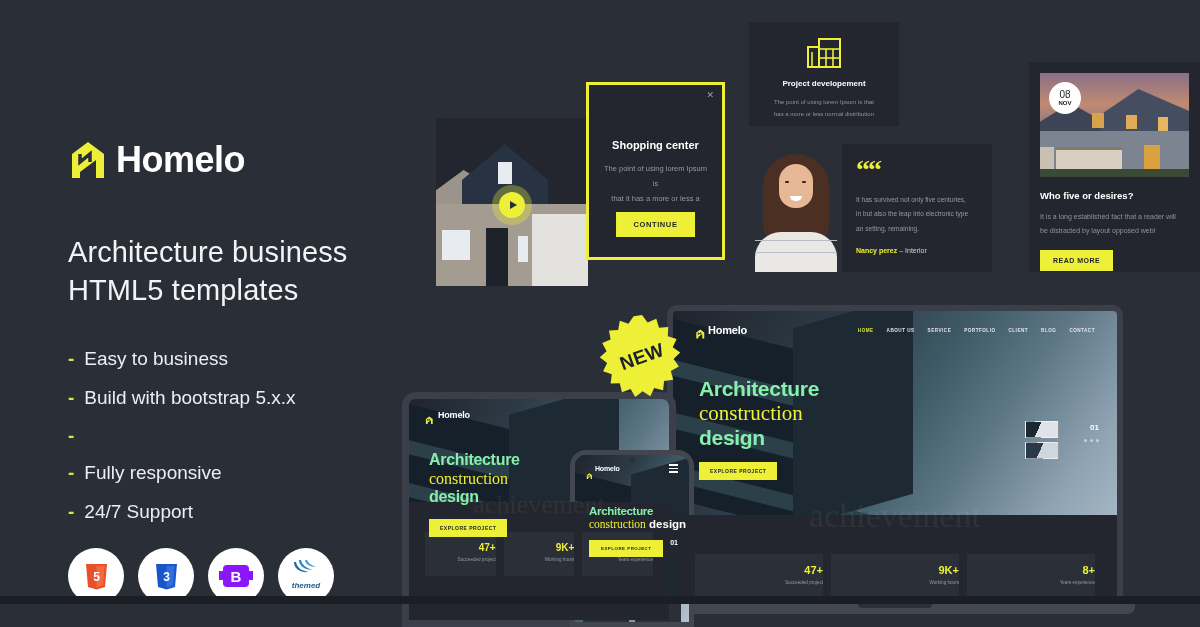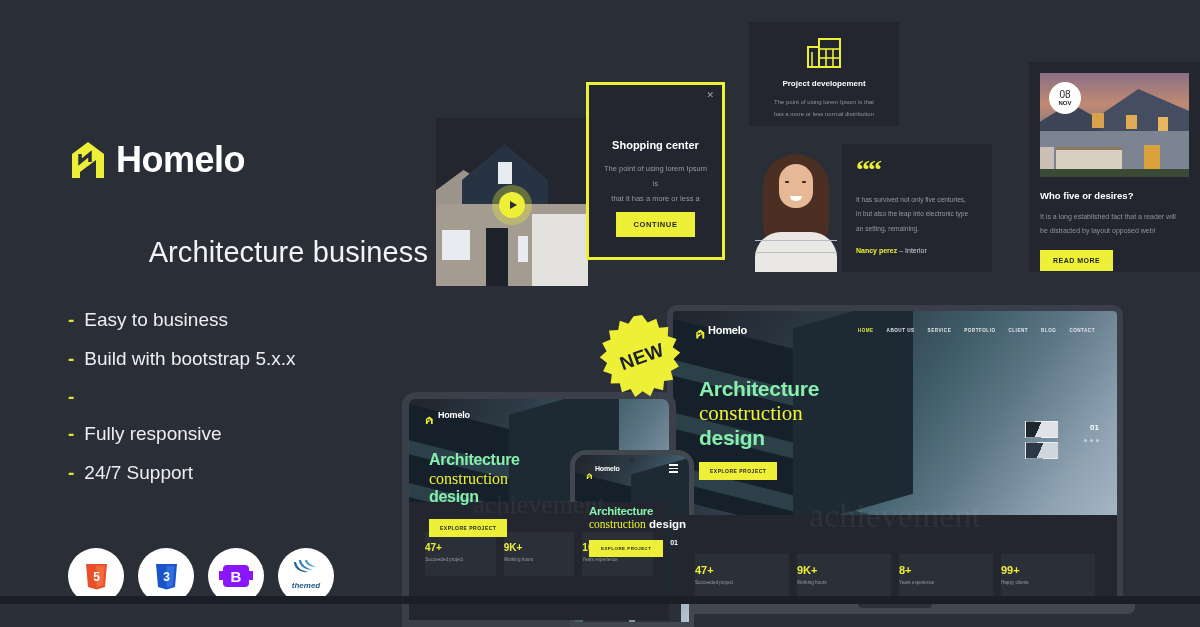--- a/index.html
+++ b/index.html
@@ -10,21 +10,21 @@
     color: #ffffff;
     position: relative;
   }
   .stage { position: relative; width: 1200px; height: 627px; overflow: hidden; }
 
   
   .left { position: absolute; left: 68px; top: 140px; width: 360px; }
   .brand { display: flex; align-items: center; gap: 6px; }
   .brand-mark { width: 42px; height: 40px; position: relative; }
   .brand-name { font-size: 36px; font-weight: 700; letter-spacing: -0.5px; color: #fff; line-height: 1; }
-  .headline { margin-top: 53px; font-size: 29px; line-height: 1.32; font-weight: 400; color: #f2f3f5; letter-spacing: 0.1px; text-align: right; }
+  .headline { margin-top: 53px; font-size: 29px; line-height: 1.32; font-weight: 400; color: #f2f3f5; letter-spacing: 0.1px; }
   .features { margin-top: 38px; list-style: none; }
   .features li { display: flex; align-items: baseline; gap: 10px; margin-bottom: 17px; font-size: 19px; color: #eceef1; font-weight: 400; }
   .dash { color: #dfe63a; font-weight: 700; font-size: 19px; line-height: 1; }
   .badges { position: absolute; left: 68px; top: 548px; display: flex; gap: 14px; }
   .badge { width: 56px; height: 56px; border-radius: 50%; background: #fff; display: flex; align-items: center; justify-content: center; }
   .shield { width: 23px; height: 27px; position: relative; display: flex; align-items: center; justify-content: center; }
   .shield svg { display: block; }
   .bs-mark { width: 26px; height: 22px; background: #8b16fb; border-radius: 4px; color: #fff; font-size: 15px; font-weight: 700; display: flex; align-items: center; justify-content: center; position: relative; }
   .bs-mark:before, .bs-mark:after { content: ""; position: absolute; width: 5px; height: 9px; background: #8b16fb; top: 6px; }
   .bs-mark:before { left: -4px; } .bs-mark:after { right: -4px; }
@@ -138,21 +138,21 @@
   .thumb { width: 34px; height: 17px; margin-bottom: 4px; border: 1px solid rgba(255,255,255,0.5); }
   .t1 { background: linear-gradient(115deg,#1d2730 40%, #dfe3e8 40%); }
   .t2 { background: linear-gradient(115deg,#2b3a46 45%, #cfd6dd 45%); }
   .slide-num { position: absolute; right: 18px; top: 112px; font-size: 8px; font-weight: 700; color: #fff; z-index: 4; }
   .slide-dots { position: absolute; right: 18px; top: 128px; display: flex; gap: 3px; z-index: 4; }
   .slide-dots i { display:block; width: 3px; height: 3px; background: rgba(255,255,255,0.5); border-radius: 50%; }
 
   .achieve { position: absolute; left: 0; bottom: 0; width: 100%; height: 84px; background: #23262e; z-index: 3; }
   .achieve-wm { position: absolute; left: 50%; transform: translateX(-50%); top: -18px; font-size: 34px; color: rgba(255,255,255,0.055); font-family: "Liberation Serif", serif; white-space: nowrap; }
   .stats { position: absolute; left: 22px; right: 22px; bottom: 0; display: flex; gap: 8px; }
-  .stat { flex: 1; background: #2b2f38; text-align: left; padding: 10px 0 12px; }
+  .stat { flex: 1; background: #2b2f38; text-align: right; padding: 10px 0 12px; }
   .stat b { display: block; font-size: 11px; color: #edf036; font-weight: 700; }
   .stat span { display: block; margin-top: 4px; font-size: 4.6px; color: #9299a4; line-height: 1.5; }
 
   
   .tb .hero-copy { left: 20px; top: 52px; }
   .tb .hero-l1, .tb .hero-l3 { font-size: 16px; }
   .tb .hero-l2 { font-size: 16px; }
   .tb .achieve { height: 118px; }
   .tb .stats { bottom: 44px; left: 16px; right: 16px; }
   .tb .stat b { font-size: 10px; }
@@ -200,20 +200,21 @@
         <svg width="42" height="40" viewBox="0 0 42 40">
           <path d="M4 38 L4 14 L20 2 L36 14 L36 38 L28 38 L28 20 L12 32 L12 38 Z" fill="#edf036"></path>
           <path d="M12 14 L12 22 L22 14 L22 22" stroke="#2a2e37" stroke-width="3.5" fill="none"></path>
         </svg>
       </span>
       <span class="brand-name">Homelo</span>
     </div>
 
     <div class="headline">
       <div>Architecture business</div>
+      <div>HTML5 templates</div>
     </div>
 
     <ul class="features">
       <li>
           <span class="dash">-</span>
           <span>Easy to business</span>
         </li>
       <li>
           <span class="dash">-</span>
           <span>Build with bootstrap 5.x.x</span>
@@ -418,24 +419,20 @@
               <span>Succeeded project</span>
             </div>
             <div class="stat">
               <b>9K+</b>
               <span>Working hours</span>
             </div>
             <div class="stat">
               <b>8+</b>
               <span>Years experience</span>
             </div>
-            <div class="stat">
-              <b>99+</b>
-              <span>Happy clients</span>
-            </div>
           </div>
         </div>
       </div>
     </div>
     <div class="laptop-base"></div>
   </div>
 
   <div class="tablet">
     <div class="tablet-screen">
       <div class="site tb">

